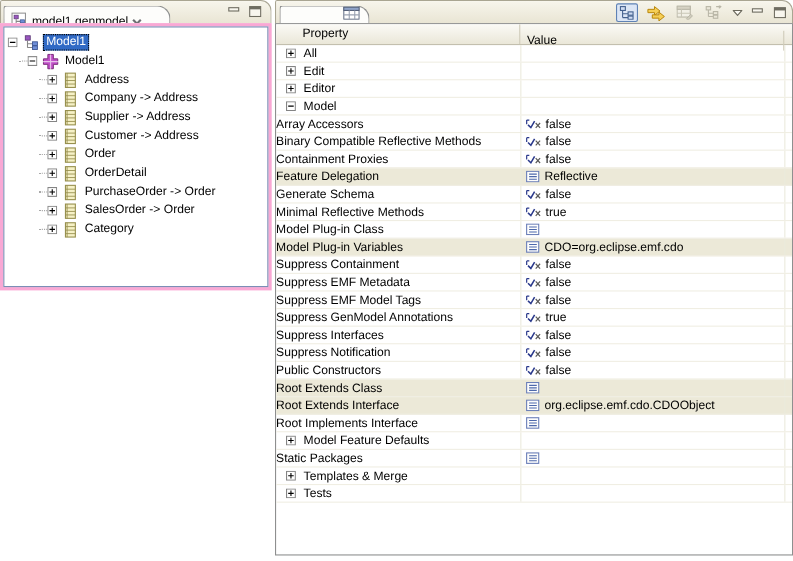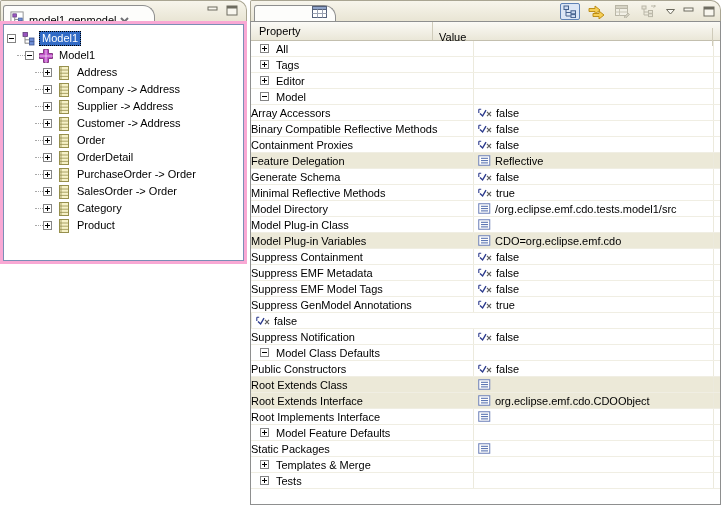--- a/index.html
+++ b/index.html
@@ -53,21 +53,21 @@
     position:absolute;left:0;top:21px;right:0;bottom:0;
     background:#fff;border:1px solid #8e8f8f;box-sizing:border-box;
     display:flex;flex-direction:column;overflow:hidden;
   }
   #props-header{
     height:18px;flex:none;display:flex;align-items:center;
     background:linear-gradient(#fbfaf6,#eae7d8);
     border-bottom:1px solid #c3bfae;
   }
   #props-header .hcell{height:100%;display:flex;align-items:center;box-sizing:border-box;}
-  .hcell.hprop{width:182px;padding-left:8px;border-right:1px solid #cfcbba;}
+  .hcell.hprop{width:222px;padding-left:24px;border-right:1px solid #cfcbba;}
   .hcell.hval{flex:1;padding-left:6px;border-right:1px solid #cfcbba;margin-top:12px;}
   .hcell.hend{width:7px;}
   #props-body{flex:1;overflow:hidden;text-align:right;}
   .prow{height:16px;display:flex;align-items:stretch;box-sizing:border-box;border-bottom:1px solid #f0eee3;}
   .prow.hl{background:#ece9d8;}
   .cell-prop{width:222px;flex:none;display:flex;align-items:center;overflow:hidden;white-space:nowrap;box-sizing:border-box;}
   .cell-prop .texp{margin-left:9px;}
   .cell-prop .plabel.cat{margin-left:7px;}
   .cell-prop .plabel.prop{}
   .cell-value{flex:1;display:flex;align-items:center;gap:4px;padding-left:4px;overflow:hidden;white-space:nowrap;border-left:1px solid #eceadd;box-sizing:border-box;}
@@ -301,38 +301,20 @@
           </svg>
         </span>
         <span class="tree-icon">
           <svg width="16" height="16" viewBox="0 0 16 16">
     <rect x="3.5" y="1.5" width="9" height="13" fill="#f6f1c6" stroke="#97904e"></rect>
     <path d="M5 1.5 V14.5 M3.5 5 H12.5 M3.5 8.2 H12.5 M3.5 11.4 H12.5" stroke="#97904e" fill="none" stroke-width="0.8"></path>
   </svg>
         </span>
         <span class="tree-label">Category</span>
       </div>
-      <div class="tree-row">
-        <span class="indent" style="width: 32px;"></span>
-        <span class="guide"></span>
-        <span class="texp">
-          <svg width="9" height="9" viewBox="0 0 9 9">
-  <rect x="0.5" y="0.5" width="8" height="8" fill="#fff" stroke="#848484"></rect>
-  <path d="M2 4.5 H7" stroke="#000"></path>
-            <path d="M4.5 2 V7" stroke="#000"></path>
-          </svg>
-        </span>
-        <span class="tree-icon">
-          <svg width="16" height="16" viewBox="0 0 16 16">
-    <rect x="3.5" y="1.5" width="9" height="13" fill="#f6f1c6" stroke="#97904e"></rect>
-    <path d="M5 1.5 V14.5 M3.5 5 H12.5 M3.5 8.2 H12.5 M3.5 11.4 H12.5" stroke="#97904e" fill="none" stroke-width="0.8"></path>
-  </svg>
-        </span>
-        <span class="tree-label">Product</span>
-      </div>
     </div>
 </div>
 
 <div class="panel" id="props-panel" style="left:250px;top:0;width:471px;height:505px;">
   <div class="tab-row">
     <div class="tab" style="left:3px;min-width:82px;flex-direction:column;">
       <span class="iconbtn">
         <svg width="15" height="12" viewBox="0 0 15 12">
           <rect x="0.5" y="0.5" width="14" height="11" fill="#fff" stroke="#55617a"></rect>
           <rect x="0.5" y="0.5" width="14" height="3" fill="#8fa3c8" stroke="#55617a"></rect>
@@ -420,21 +402,21 @@
         </div>
         <div class="prow">
           <div class="cell-prop">
             <span class="texp">
               <svg width="9" height="9" viewBox="0 0 9 9">
   <rect x="0.5" y="0.5" width="8" height="8" fill="#fff" stroke="#848484"></rect>
   <path d="M2 4.5 H7" stroke="#000"></path>
                 <path d="M4.5 2 V7" stroke="#000"></path>
               </svg>
             </span>
-            <span class="plabel cat">Tags</span>
+            <span class="plabel cat">Edit</span>
           </div>
           <div class="cell-value"></div>
           <div class="cell-end"></div>
         </div>
         <div class="prow">
           <div class="cell-prop">
             <span class="texp">
               <svg width="9" height="9" viewBox="0 0 9 9">
   <rect x="0.5" y="0.5" width="8" height="8" fill="#fff" stroke="#848484"></rect>
   <path d="M2 4.5 H7" stroke="#000"></path>
@@ -549,59 +531,44 @@
     <path d="M2 5.5 L4.6 8 L8 2.2" stroke="#2b3a8c" stroke-width="1.4" fill="none"></path>
     <path d="M9 3.8 L13 8.2 M13 3.8 L9 8.2" stroke="#5a5a5a" stroke-width="1.1"></path>
   </svg>
             </span>
             <span class="vtext">true</span>
           </div>
           <div class="cell-end"></div>
         </div>
         <div class="prow">
           <div class="cell-prop">
-            <span class="plabel prop">Model Directory</span>
+            <span class="plabel prop">Model Plug-in Class</span>
           </div>
           <div class="cell-value">
             <span class="vicon">
               <svg width="13" height="11" viewBox="0 0 13 11">
     <rect x="0.75" y="0.75" width="11" height="9.5" fill="#fdfdfc" stroke="#6b7fb8" stroke-width="1"></rect>
     <path d="M3 3.3 H10 M3 5.6 H10 M3 7.9 H10" stroke="#4d68ab" stroke-width="1" fill="none"></path>
   </svg>
             </span>
-            <span class="vtext">/org.eclipse.emf.cdo.tests.model1/src</span>
-          </div>
-          <div class="cell-end"></div>
-        </div>
-        <div class="prow">
-          <div class="cell-prop">
-            <span class="plabel prop">Model Plug-in Class</span>
+            <span class="vtext"></span>
+          </div>
+          <div class="cell-end"></div>
+        </div>
+        <div class="prow hl">
+          <div class="cell-prop">
+            <span class="plabel prop">Model Plug-in Variables</span>
           </div>
           <div class="cell-value">
             <span class="vicon">
               <svg width="13" height="11" viewBox="0 0 13 11">
     <rect x="0.75" y="0.75" width="11" height="9.5" fill="#fdfdfc" stroke="#6b7fb8" stroke-width="1"></rect>
     <path d="M3 3.3 H10 M3 5.6 H10 M3 7.9 H10" stroke="#4d68ab" stroke-width="1" fill="none"></path>
   </svg>
             </span>
-            <span class="vtext"></span>
-          </div>
-          <div class="cell-end"></div>
-        </div>
-        <div class="prow hl">
-          <div class="cell-prop">
-            <span class="plabel prop">Model Plug-in Variables</span>
-          </div>
-          <div class="cell-value">
-            <span class="vicon">
-              <svg width="13" height="11" viewBox="0 0 13 11">
-    <rect x="0.75" y="0.75" width="11" height="9.5" fill="#fdfdfc" stroke="#6b7fb8" stroke-width="1"></rect>
-    <path d="M3 3.3 H10 M3 5.6 H10 M3 7.9 H10" stroke="#4d68ab" stroke-width="1" fill="none"></path>
-  </svg>
-            </span>
             <span class="vtext">CDO=org.eclipse.emf.cdo</span>
           </div>
           <div class="cell-end"></div>
         </div>
         <div class="prow">
           <div class="cell-prop">
             <span class="plabel prop">Suppress Containment</span>
           </div>
           <div class="cell-value">
             <span class="vicon">
@@ -657,20 +624,23 @@
     <path d="M0.8 1.2 H3.2 M0.8 1.2 V5" stroke="#2b3a8c" stroke-width="1.1" fill="none"></path>
     <path d="M2 5.5 L4.6 8 L8 2.2" stroke="#2b3a8c" stroke-width="1.4" fill="none"></path>
     <path d="M9 3.8 L13 8.2 M13 3.8 L9 8.2" stroke="#5a5a5a" stroke-width="1.1"></path>
   </svg>
             </span>
             <span class="vtext">true</span>
           </div>
           <div class="cell-end"></div>
         </div>
         <div class="prow">
+          <div class="cell-prop">
+            <span class="plabel prop">Suppress Interfaces</span>
+          </div>
           <div class="cell-value">
             <span class="vicon">
               <svg width="14" height="10" viewBox="0 0 14 10">
     <path d="M0.8 1.2 H3.2 M0.8 1.2 V5" stroke="#2b3a8c" stroke-width="1.1" fill="none"></path>
     <path d="M2 5.5 L4.6 8 L8 2.2" stroke="#2b3a8c" stroke-width="1.4" fill="none"></path>
     <path d="M9 3.8 L13 8.2 M13 3.8 L9 8.2" stroke="#5a5a5a" stroke-width="1.1"></path>
   </svg>
             </span>
             <span class="vtext">false</span>
           </div>
@@ -683,33 +653,20 @@
           <div class="cell-value">
             <span class="vicon">
               <svg width="14" height="10" viewBox="0 0 14 10">
     <path d="M0.8 1.2 H3.2 M0.8 1.2 V5" stroke="#2b3a8c" stroke-width="1.1" fill="none"></path>
     <path d="M2 5.5 L4.6 8 L8 2.2" stroke="#2b3a8c" stroke-width="1.4" fill="none"></path>
     <path d="M9 3.8 L13 8.2 M13 3.8 L9 8.2" stroke="#5a5a5a" stroke-width="1.1"></path>
   </svg>
             </span>
             <span class="vtext">false</span>
           </div>
-          <div class="cell-end"></div>
-        </div>
-        <div class="prow">
-          <div class="cell-prop">
-            <span class="texp">
-              <svg width="9" height="9" viewBox="0 0 9 9">
-  <rect x="0.5" y="0.5" width="8" height="8" fill="#fff" stroke="#848484"></rect>
-  <path d="M2 4.5 H7" stroke="#000"></path>
-              </svg>
-            </span>
-            <span class="plabel cat">Model Class Defaults</span>
-          </div>
-          <div class="cell-value"></div>
           <div class="cell-end"></div>
         </div>
         <div class="prow">
           <div class="cell-prop">
             <span class="plabel prop">Public Constructors</span>
           </div>
           <div class="cell-value">
             <span class="vicon">
               <svg width="14" height="10" viewBox="0 0 14 10">
     <path d="M0.8 1.2 H3.2 M0.8 1.2 V5" stroke="#2b3a8c" stroke-width="1.1" fill="none"></path>

